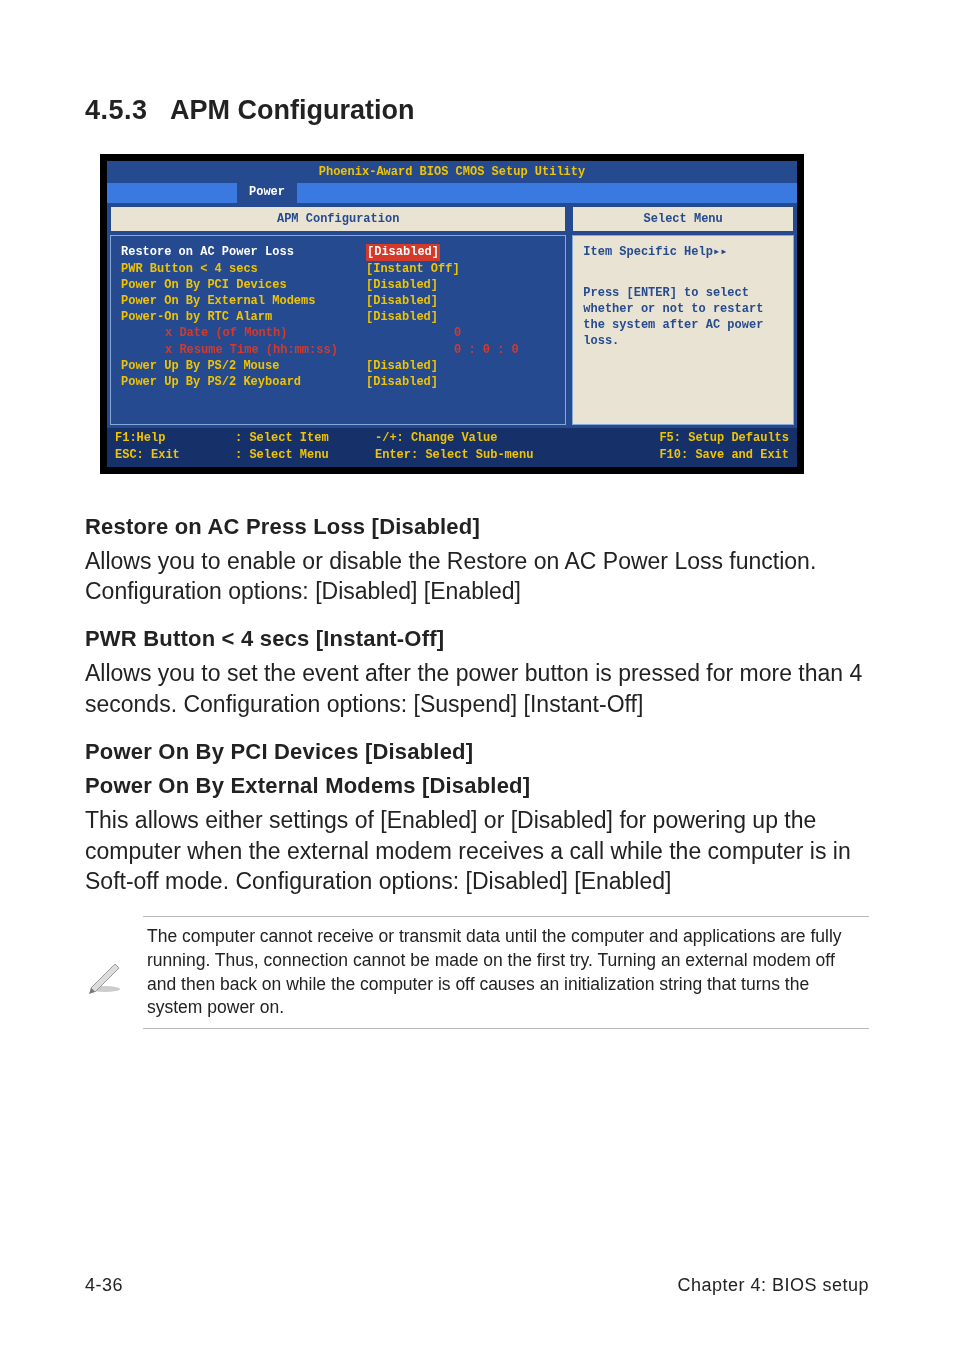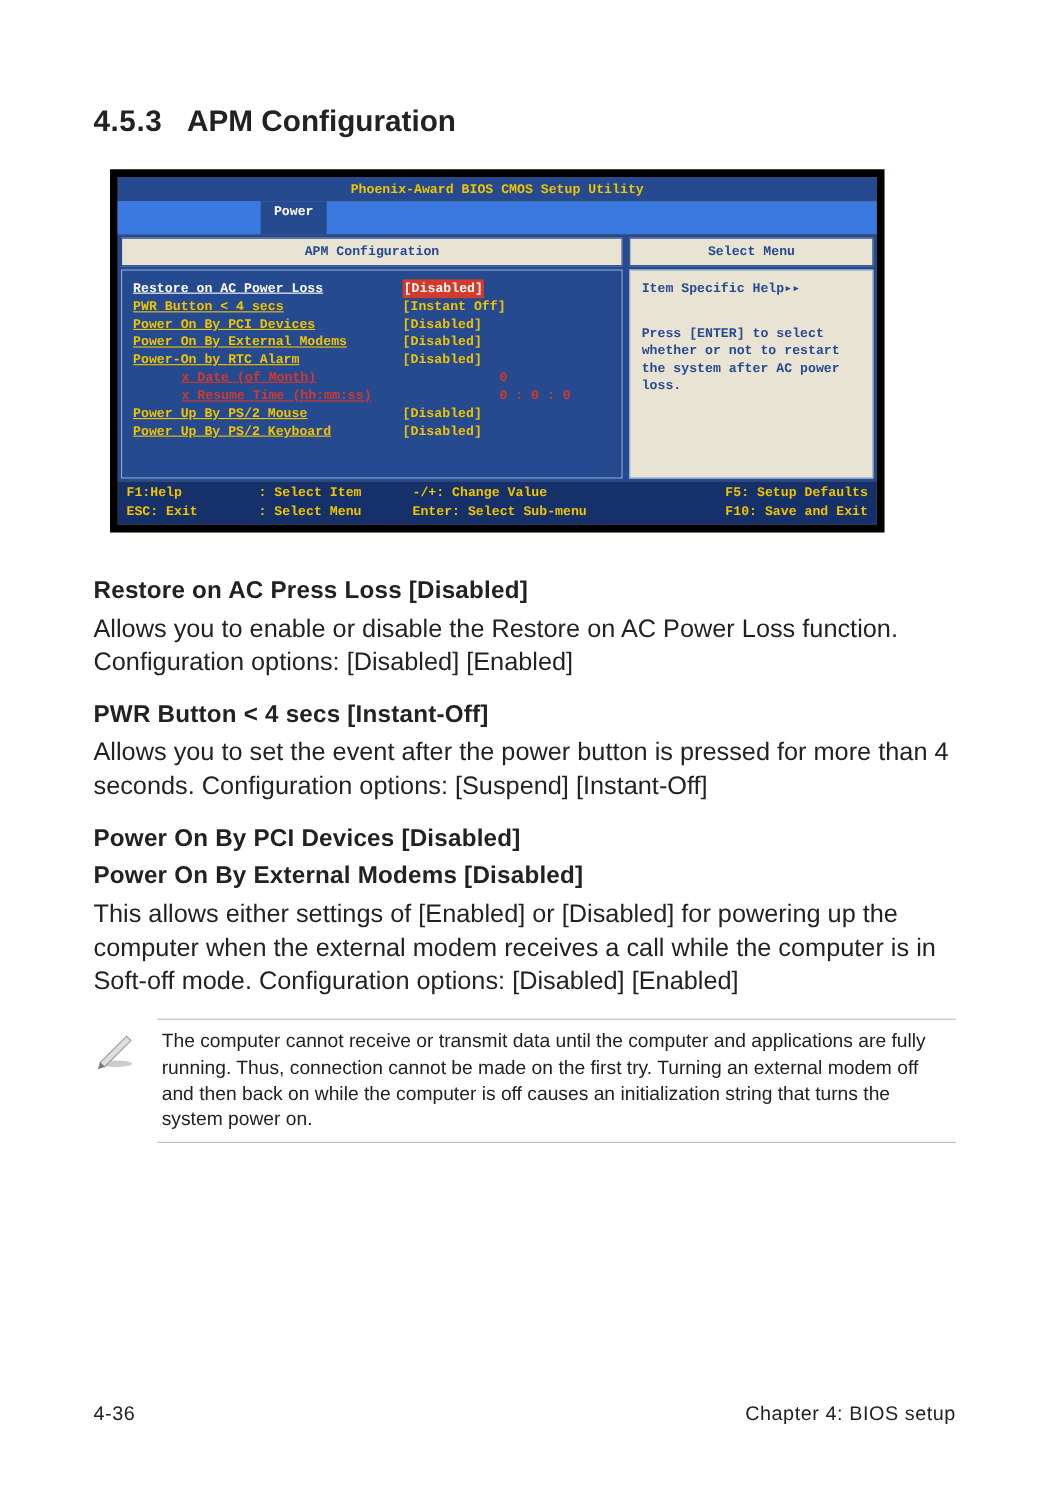--- a/index.html
+++ b/index.html
@@ -28,21 +28,21 @@
   }
   .bios-title {
     background: #254a90;
     color: #f0c400;
     text-align: center;
     padding: 3px 0;
   }
   .tabs {
     background: #3a7ae0;
     display: flex;
-    height: 30px;
+    height: 20px;
   }
   .tab-blank { width: 130px; background:#3a7ae0; }
   .tab-active {
     background: #254a90;
     color: #fff;
     padding: 1px 12px;
   }
   .bios-body {
     display: flex;
     background: #254a90;
@@ -57,21 +57,21 @@
     padding: 4px 0;
     margin: 3px;
   }
   .panel-body {
     border: 1px solid #8aa8d6;
     margin: 0 3px 3px 3px;
     padding: 8px 8px 8px 10px;
     min-height: 190px;
   }
   .cfg-row { display: flex; }
-  .cfg-label { flex: 0 0 245px; text-decoration: underline; }
+  .cfg-label { flex: 0 0 245px; }
   .cfg-val { }
   .red { color: #d43a2a; margin-left: 44px; }
   .white { color: #fff; }
   .yellow { color: #f0c400; }
   .hl { background:#d43a2a; color:#fff; padding:0 1px; }
   .help-right { color:#254a90; }
   .bios-foot {
     background:#16306a;
     color:#f0c400;
     display:grid;
@@ -88,21 +88,21 @@
     margin: 8px 0 6px 0;
     letter-spacing: 0.2px;
   }
   p.body {
     font-size: 23px;
     line-height: 1.32;
     margin-bottom: 20px;
   }
 
   
-  .note-wrap { display:flex; align-items:flex-start; gap:18px; margin-top:6px; }
+  .note-wrap { display:flex; align-items:center; gap:18px; margin-top:6px; }
   .note-icon { width:40px; flex:0 0 40px; padding-top:6px; color:#888; }
   .note-box {
     border-top: 1px solid #bbb;
     border-bottom: 1px solid #bbb;
     padding: 8px 4px;
     font-size: 17.5px;
     line-height: 1.35;
     flex:1;
   }
 

